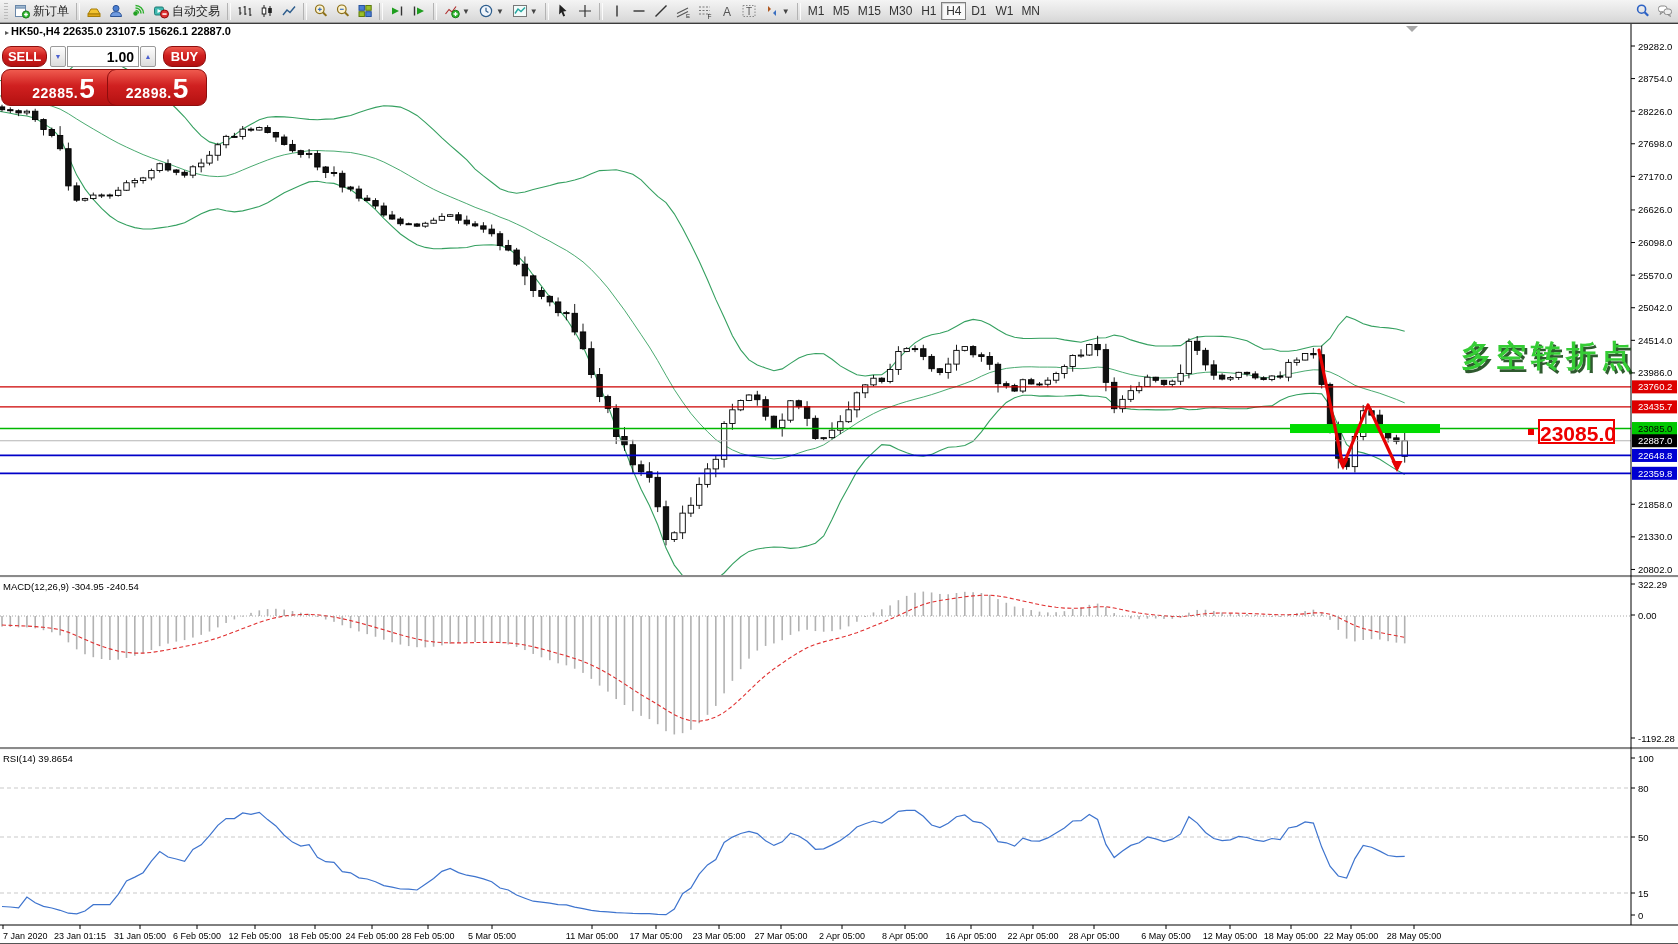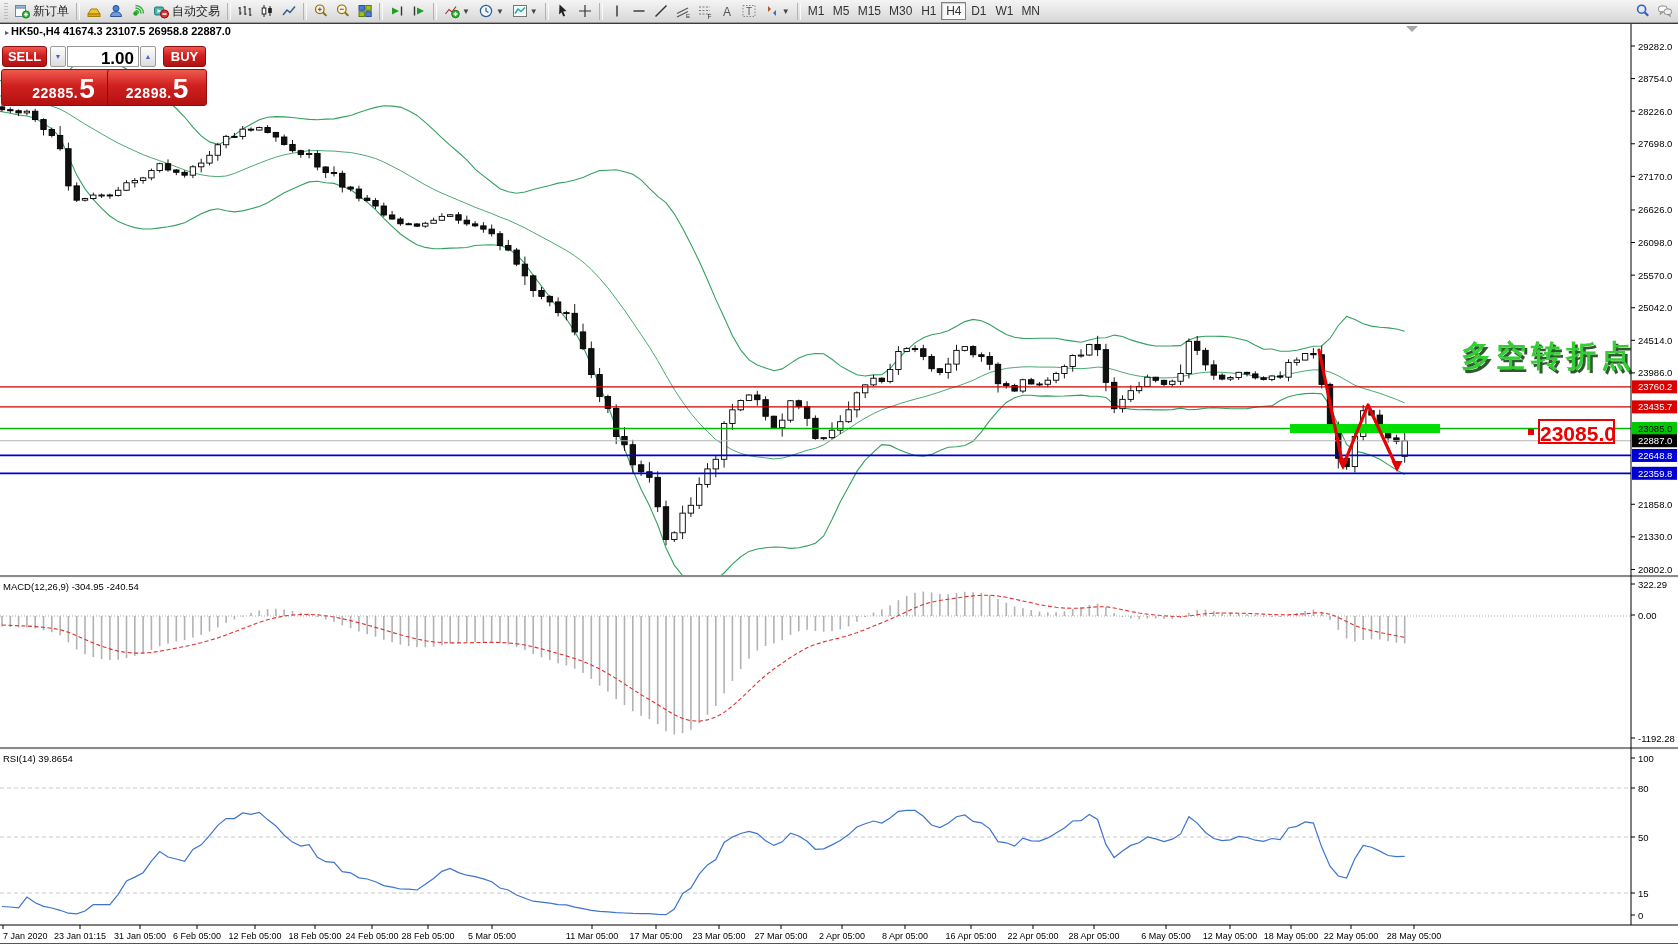--- a/index.html
+++ b/index.html
@@ -27,30 +27,30 @@
   #chartwin{position:absolute;left:0;top:23px;width:1678px;height:921px;background:#fff;
     border-top:1px solid #3c3c3c;box-sizing:border-box;}
   #chart-svg{position:absolute;left:0;top:23px;width:1678px;height:921px;}
   
   .symline{position:absolute;left:5px;top:25px;font-size:11px;font-weight:bold;color:#000;z-index:5;}
   .symline .mk{color:#555;font-size:8px;font-weight:normal;margin-right:2px;}
   .symline span{margin-right:3px;}
   
   .tradepanel{position:absolute;left:1px;top:44px;width:206px;height:62px;z-index:6;font-weight:bold;}
   .redgrad{background:linear-gradient(#ef5a4e,#d02020 45%,#b41111);border:1px solid #8e0d0d;
-    color:#fff;border-radius:3px;box-sizing:border-box;}
+    color:#fff;border-radius:9px;box-sizing:border-box;}
   .capbtn{position:absolute;top:2px;height:21px;font-size:13px;text-align:center;line-height:19px;}
   .sellcap{left:1px;width:45px;}
   .buycap{left:162px;width:43px;text-align:center;}
   .spin{position:absolute;top:2px;width:16px;height:21px;border:1px solid #9a9a9a;border-radius:2px;
     background:linear-gradient(#fdfdfd,#dcdcdc);font-size:7px;color:#4a5fd0;text-align:center;
     line-height:20px;box-sizing:border-box;}
   .spindown{left:49px;} .spinup{left:139px;}
   .volbox{position:absolute;left:66px;top:2px;width:72px;height:21px;border:1px solid #9a9a9a;
-    background:#fff;box-sizing:border-box;font-size:17px;font-weight:bold;color:#000;
+    background:#fff;box-sizing:border-box;font-size:14px;font-weight:bold;color:#000;
     text-align:right;padding:2px 4px 0 0;}
   .bigblock{position:absolute;top:25px;height:37px;text-align:center;color:#fff;}
   .sellblock{left:0px;width:125px;}
   .buyblock{left:106px;width:100px;}
   .bb-in{position:absolute;left:0;right:0;bottom:3px;}
   .pr-sm{font-size:14px;letter-spacing:0.5px;vertical-align:baseline;}
   .pr-lg{font-size:28px;line-height:22px;vertical-align:baseline;margin-left:1px;}
   
   .anno{position:absolute;left:1461px;top:336px;font-size:30px;font-weight:bold;color:#35cd35;
     letter-spacing:5px;text-shadow:2.5px 2.5px 0 rgba(10,60,10,0.85);z-index:7;white-space:nowrap;}
@@ -913,21 +913,21 @@
     <text x="1230" y="939" font-size="9" fill="#000" text-anchor="middle">12 May 05:00</text>
     <line x1="1291" x2="1291" y1="925" y2="929" stroke="#000"></line>
     <text x="1291" y="939" font-size="9" fill="#000" text-anchor="middle">18 May 05:00</text>
     <line x1="1351" x2="1351" y1="925" y2="929" stroke="#000"></line>
     <text x="1351" y="939" font-size="9" fill="#000" text-anchor="middle">22 May 05:00</text>
     <line x1="1414" x2="1414" y1="925" y2="929" stroke="#000"></line>
     <text x="1414" y="939" font-size="9" fill="#000" text-anchor="middle">28 May 05:00</text>
   </svg>
 
 <div class="symline">
-  <span class="mk">▸</span><span>HK50-,H4</span><span>41674.3</span><span>23107.5</span><span>26958.8</span><span>22887.0</span>
+  <span class="mk">▸</span><span>HK50-,H4</span><span>22635.0</span><span>23107.5</span><span>15626.1</span><span>22887.0</span>
 </div>
 
 <div class="tradepanel">
   <div class="capbtn sellcap redgrad">SELL</div>
   <div class="spin spindown">▼</div>
   <div class="volbox">1.00</div>
   <div class="spin spinup">▲</div>
   <div class="capbtn buycap redgrad">BUY</div>
   <div class="bigblock sellblock redgrad">
     <div class="bb-in"><span class="pr-sm">22885.</span><span class="pr-lg">5</span></div>

